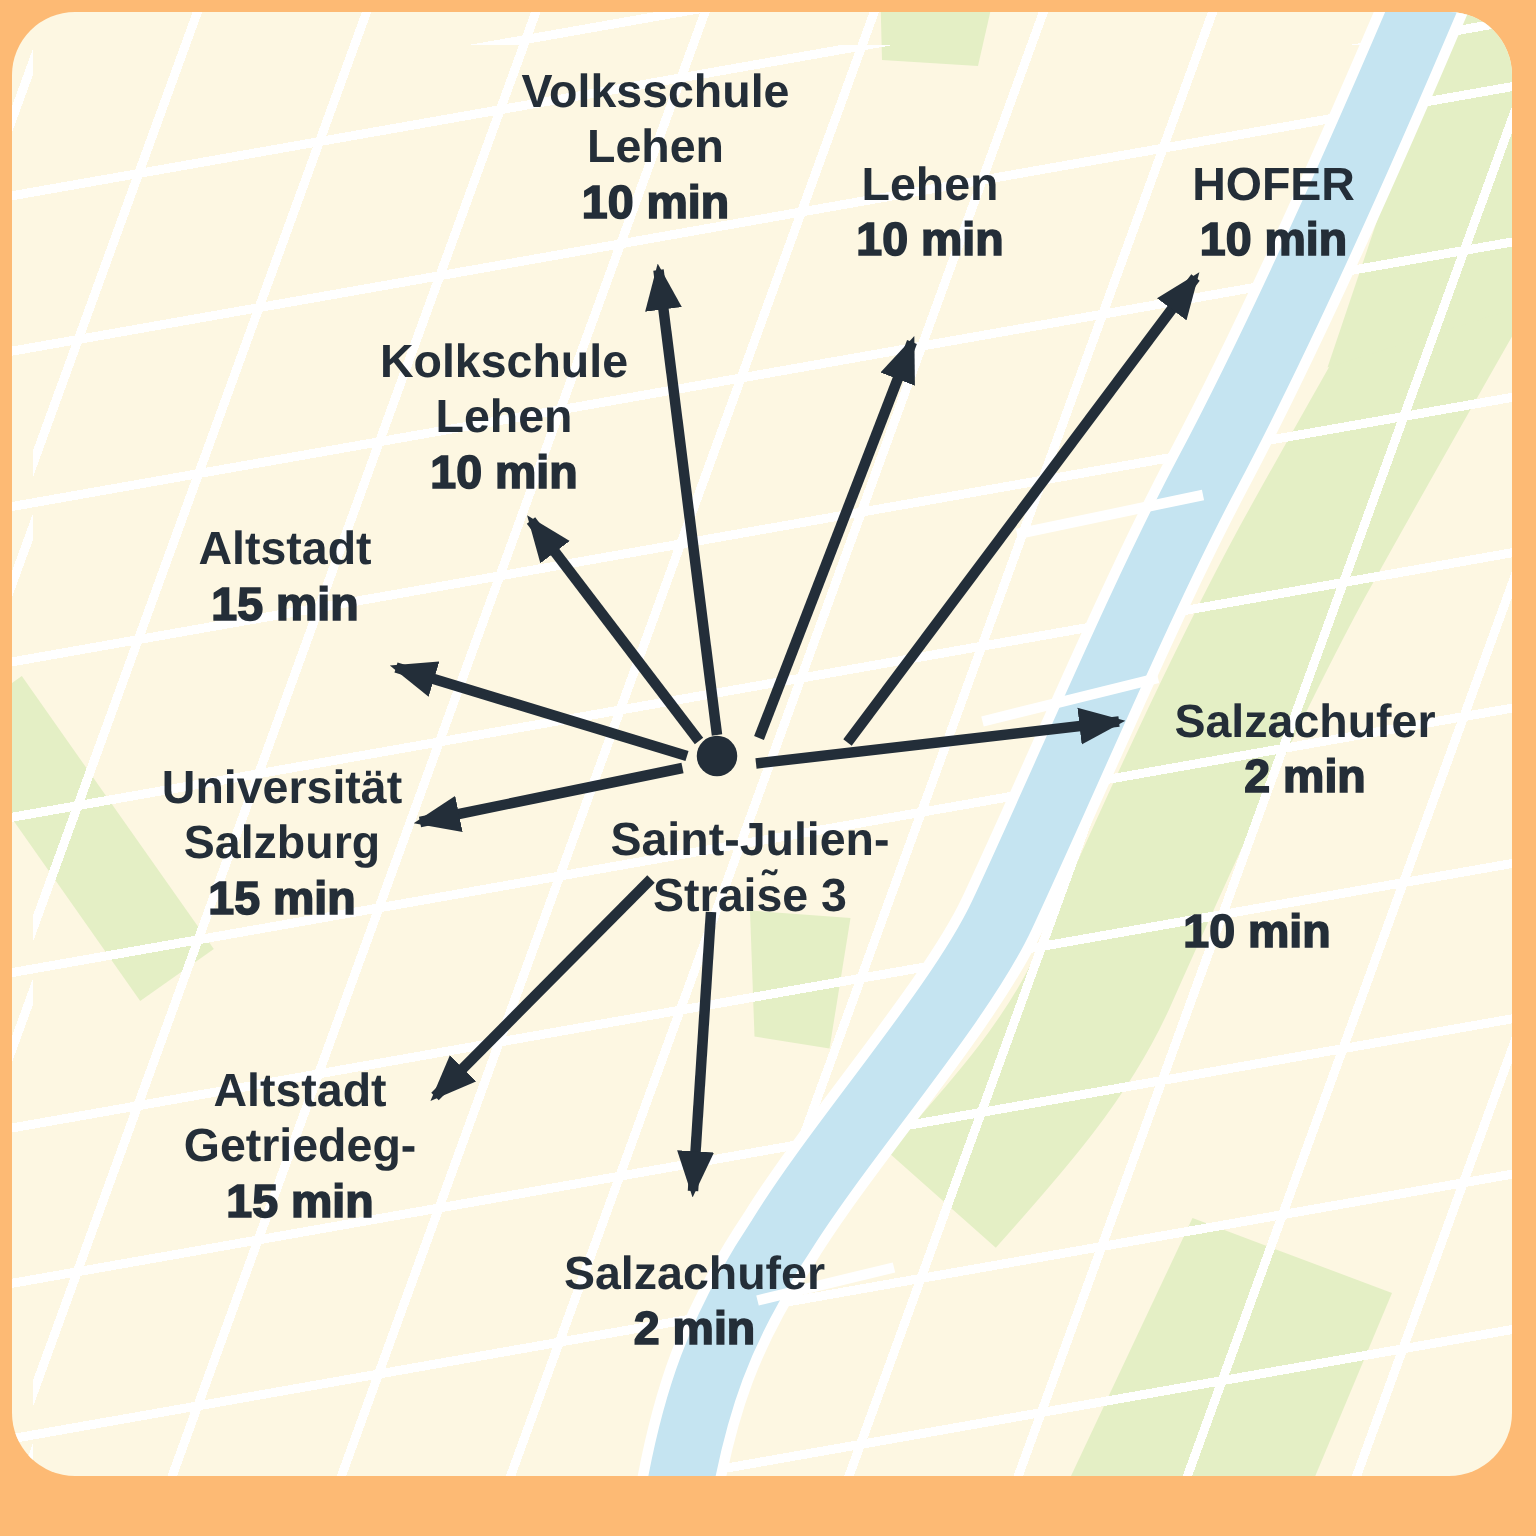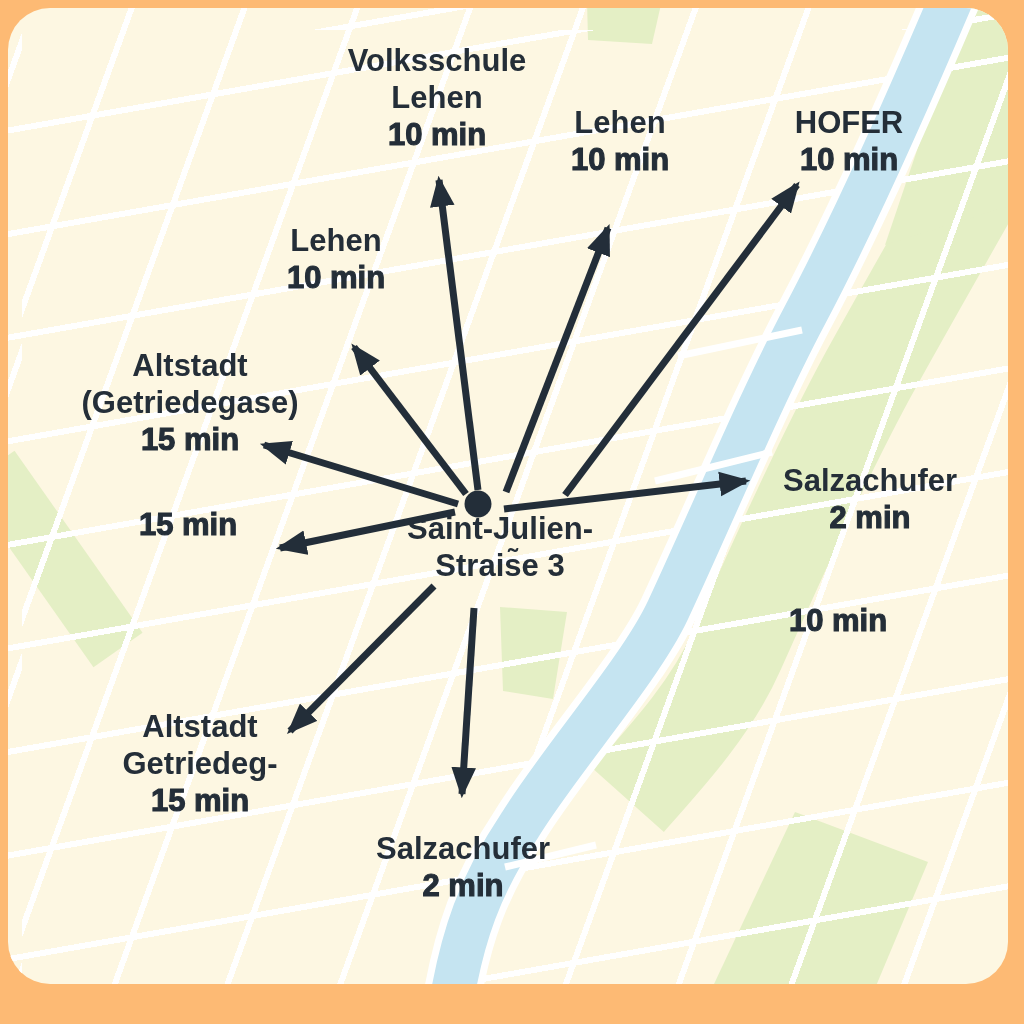--- a/index.html
+++ b/index.html
@@ -84,31 +84,33 @@
       <span>Lehen</span>
       <span class="tm">10 min</span>
     </div>
 
     <div class="lbl" style="left:825px;top:104px;margin-left:24px;">
       <span>HOFER</span>
       <span class="tm">10 min</span>
     </div>
 
     <div class="lbl" style="left:336px;top:222px;">
+      <span>Kolkschule</span>
       <span>Lehen</span>
       <span class="tm">10 min</span>
     </div>
 
     <div class="lbl" style="left:190px;top:347px;">
       <span>Altstadt</span>
-      <span>(Getriedegase)</span>
       <span class="tm">15 min</span>
     </div>
 
     <div class="lbl" style="left:188px;top:506px;">
+      <span>Universität</span>
+      <span>Salzburg</span>
       <span class="tm">15 min</span>
     </div>
 
     <div class="lbl" style="left:870px;top:462px;">
       <span>Salzachufer</span>
       <span class="tm">2 min</span>
     </div>
 
     <div class="lbl" style="left:838px;top:602px;">
       <span class="tm">10 min</span>
@@ -118,19 +120,19 @@
       <span>Altstadt</span>
       <span>Getriedeg-</span>
       <span class="tm">15 min</span>
     </div>
 
     <div class="lbl" style="left:463px;top:830px;">
       <span>Salzachufer</span>
       <span class="tm">2 min</span>
     </div>
 
-    <div class="lbl" style="left:500px;top:510px;">
+    <div class="lbl" style="left:500px;top:541px;">
       <span>Saint-Julien-</span>
       <span>Strais̃e 3</span>
     </div>
 
   </div>
 </div>
 
 </body></html>

